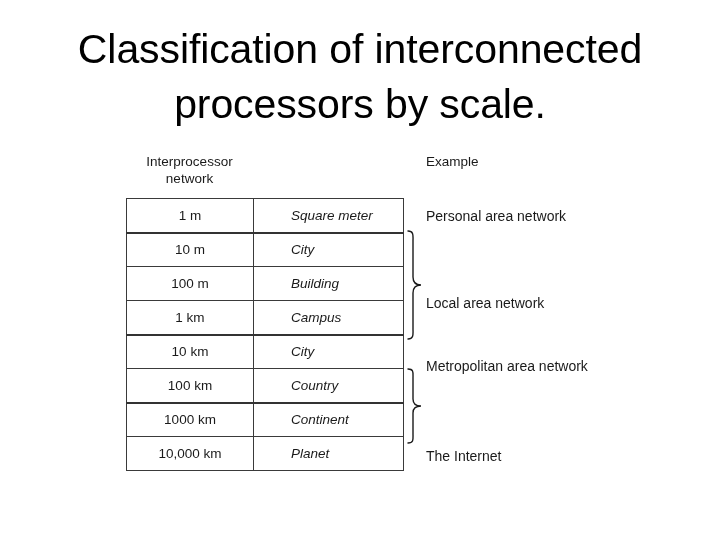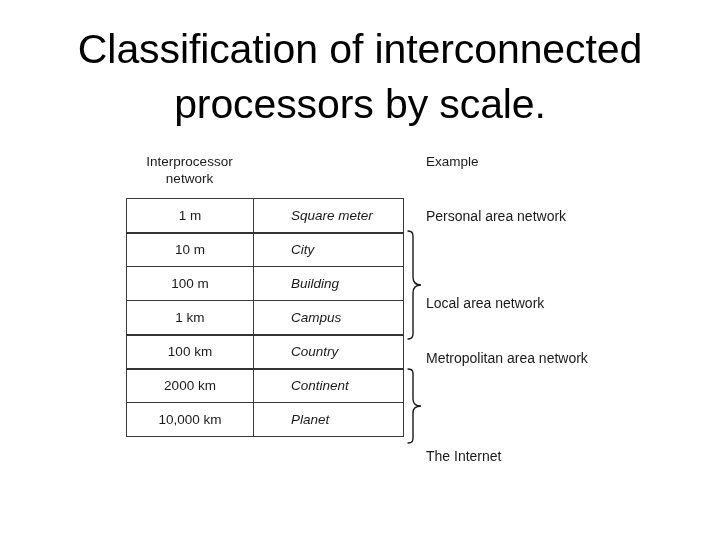--- a/index.html
+++ b/index.html
@@ -108,21 +108,21 @@
   
   .ex-label {
     position: absolute;
     left: 426px;
     font-size: 14px;
     color: #1a1a1a;
     white-space: nowrap;
   }
   #ex-pan  { top: 208px; }
   #ex-lan  { top: 295px; }
-  #ex-man  { top: 350px; }
+  #ex-man  { top: 358px; }
   #ex-wan  { top: 398px; }
   #ex-net  { top: 448px; }
 
   
   .brace {
     position: absolute;
     left: 406px;
     width: 17px;
     overflow: visible;
   }
@@ -156,26 +156,30 @@
         <td class="c-loc">City</td>
       </tr>
       <tr>
         <td class="c-dist">100 m</td>
         <td class="c-loc">Building</td>
       </tr>
       <tr class="sep-below">
         <td class="c-dist">1 km</td>
         <td class="c-loc">Campus</td>
       </tr>
+      <tr>
+        <td class="c-dist">10 km</td>
+        <td class="c-loc">City</td>
+      </tr>
       <tr class="sep-below">
         <td class="c-dist">100 km</td>
         <td class="c-loc">Country</td>
       </tr>
       <tr>
-        <td class="c-dist">2000 km</td>
+        <td class="c-dist">1000 km</td>
         <td class="c-loc">Continent</td>
       </tr>
       <tr>
         <td class="c-dist">10,000 km</td>
         <td class="c-loc">Planet</td>
       </tr>
     </tbody>
   </table>
 
   <div class="brace" id="brace-lan">

